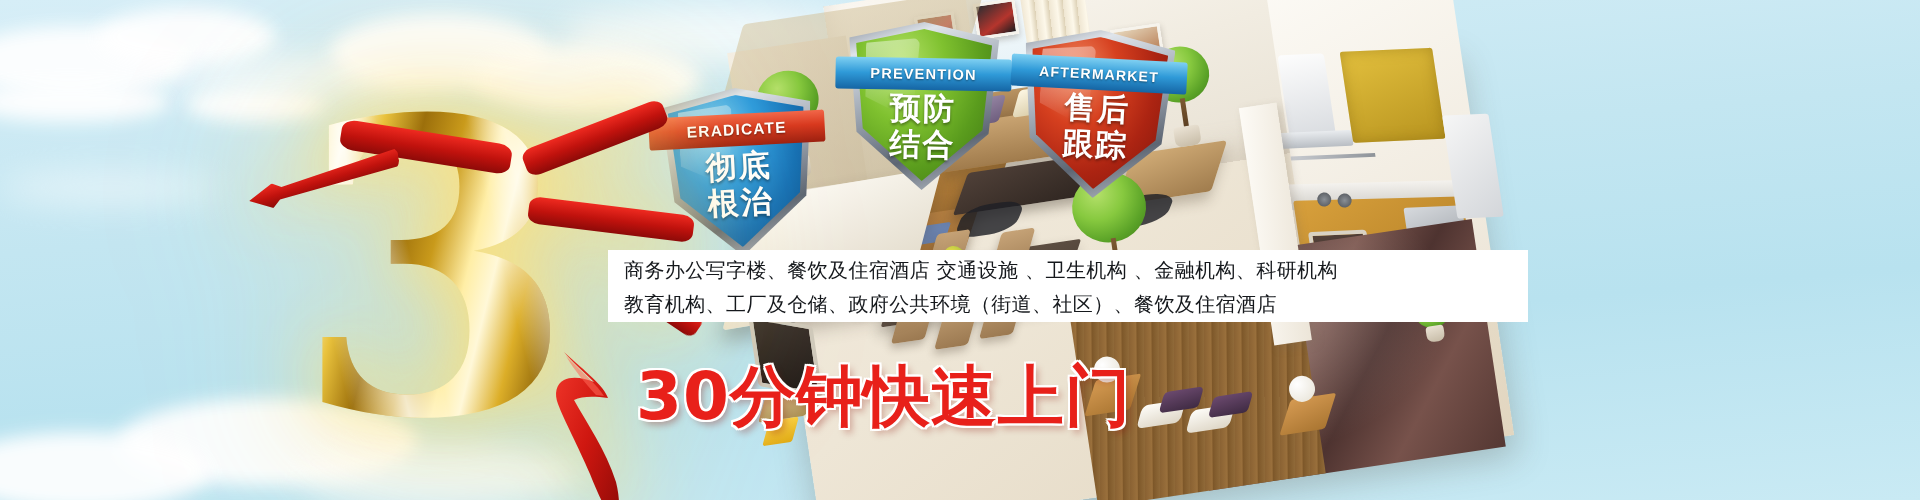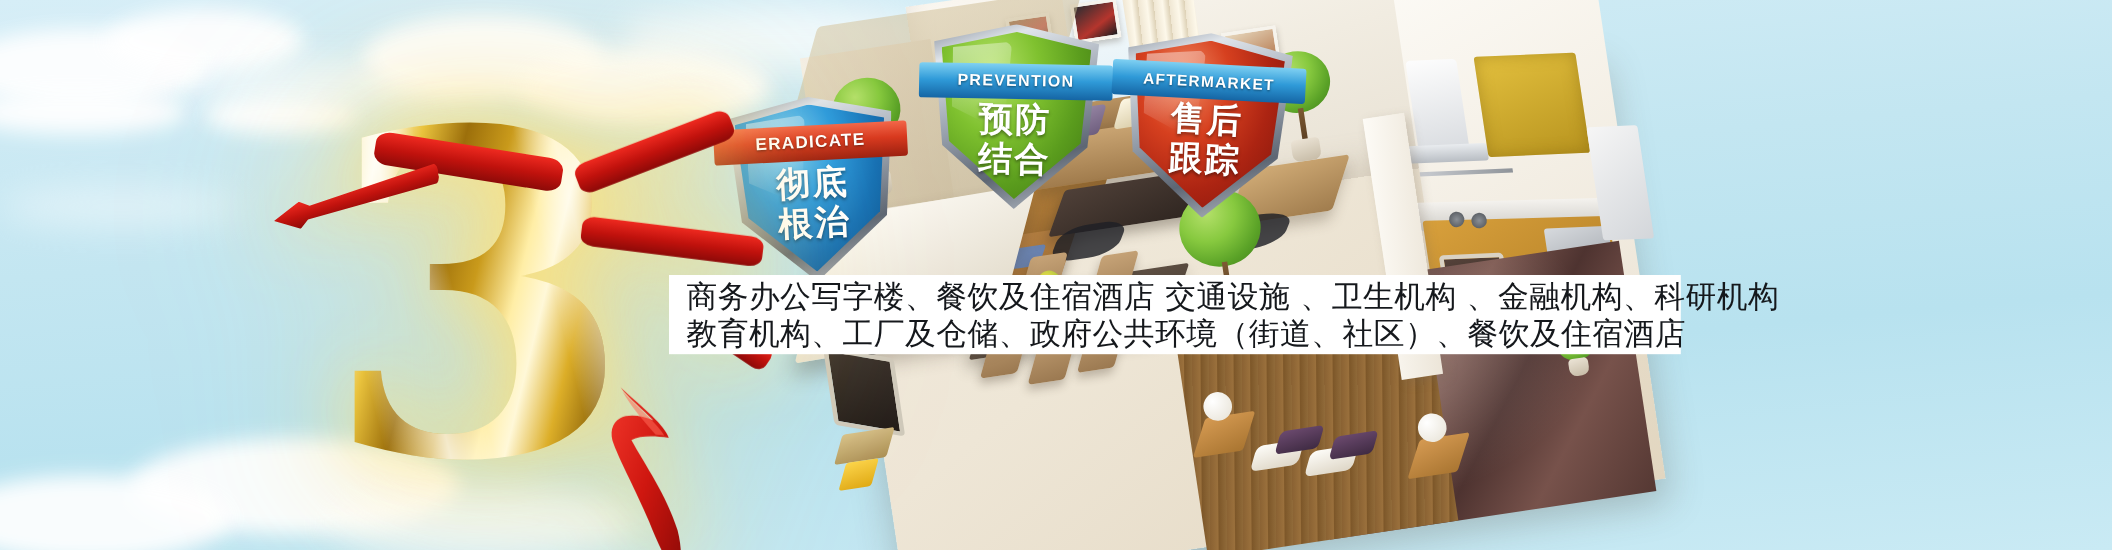--- a/index.html
+++ b/index.html
@@ -263,21 +263,21 @@
   #shield-2 .shield-face{ background:radial-gradient(ellipse at 34% 24%,#b5e268 0%,#7fc12f 34%,#5a9c1d 64%,#3d7412 100%); }
   #shield-3{ left:1022px; top:30px; transform:rotate(3deg); }
   #shield-3 .shield-face{ background:radial-gradient(ellipse at 34% 24%,#f08a62 0%,#d6401f 32%,#ac2412 62%,#7d140a 100%); }
 
   
   #text-panel{
     position:absolute; left:608px; top:250px; width:920px; height:72px;
     background:#fff;
   }
   #text-panel .tl{
-    font-size:28px; color:#15181c; line-height:34px;
+    font-size:20px; color:#15181c; line-height:34px;
     padding-left:16px; letter-spacing:.4px; white-space:nowrap;
     font-family:"DejaVu Sans","Liberation Sans",sans-serif;
   }
   #line1{ padding-top:3px; }
 
   
   #headline{
     position:absolute; left:636px; top:352px;
     font-size:66px; font-weight:700; letter-spacing:1px;
     color:#e8201a;
@@ -471,14 +471,15 @@
                C 34 26, 22 16, 14 6 Z" fill="url(#rg1)"></path>
       <path d="M16 10 C 34 28, 48 40, 54 50 L 46 49 C 36 38, 24 24, 16 10 Z" fill="#ff6a58" opacity=".55"></path>
     </svg>
   </div>
 
   <div id="text-panel">
     <div class="tl" id="line1">商务办公写字楼、餐饮及住宿酒店 交通设施 、卫生机构 、金融机构、科研机构</div>
     <div class="tl" id="line2">教育机构、工厂及仓储、政府公共环境（街道、社区）、餐饮及住宿酒店</div>
   </div>
 
+  <div id="headline">30分钟快速上门</div>
 
 </div>
 
 </body></html>

